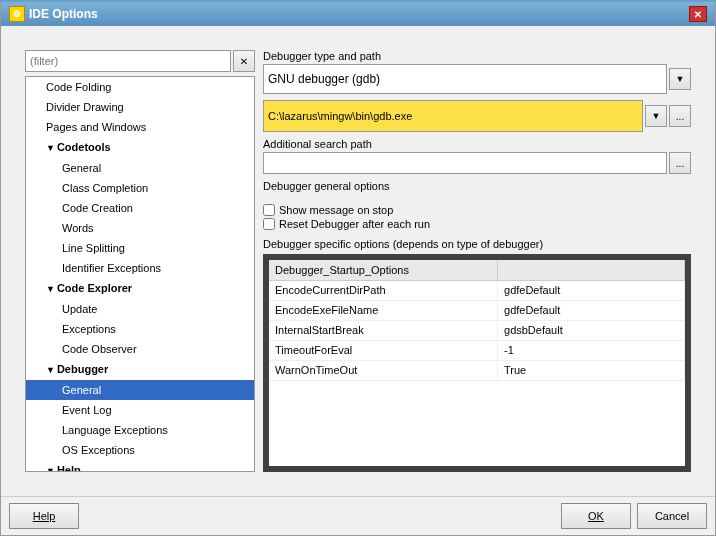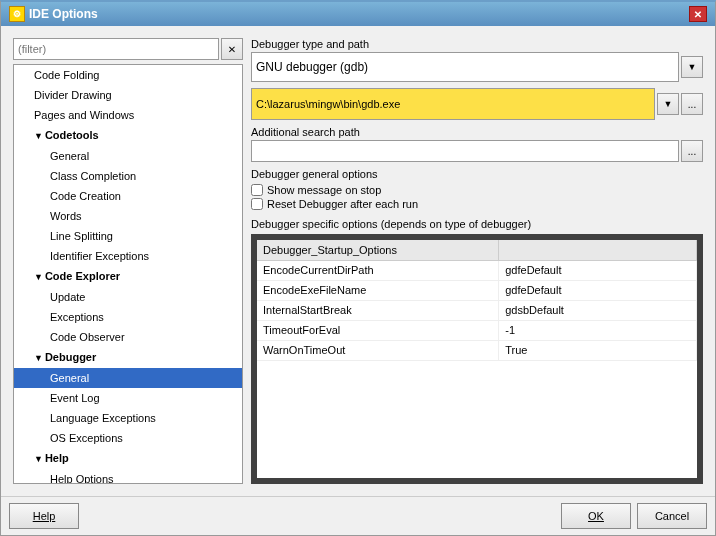--- a/index.html
+++ b/index.html
@@ -56,21 +56,21 @@
       justify-content: center;
       cursor: pointer;
       font-size: 10px;
       font-weight: bold;
     }
 
     .content {
       display: flex;
       flex: 1;
       overflow: hidden;
-      padding: 12px;
+      padding: 24px;
       gap: 8px;
     }
 
     
     .left-panel {
       width: 230px;
       display: flex;
       flex-direction: column;
       gap: 4px;
     }
@@ -219,21 +219,21 @@
       padding: 0 4px;
     }
 
     .general-options {
       border: none;
     }
 
     .general-options-title {
       font-size: 11px;
       color: #000;
-      margin-bottom: 4px;
+      margin-bottom: 12px;
     }
 
     .checkbox-row {
       display: flex;
       align-items: center;
       gap: 4px;
       margin: 2px 0;
       font-size: 11px;
     }
 

